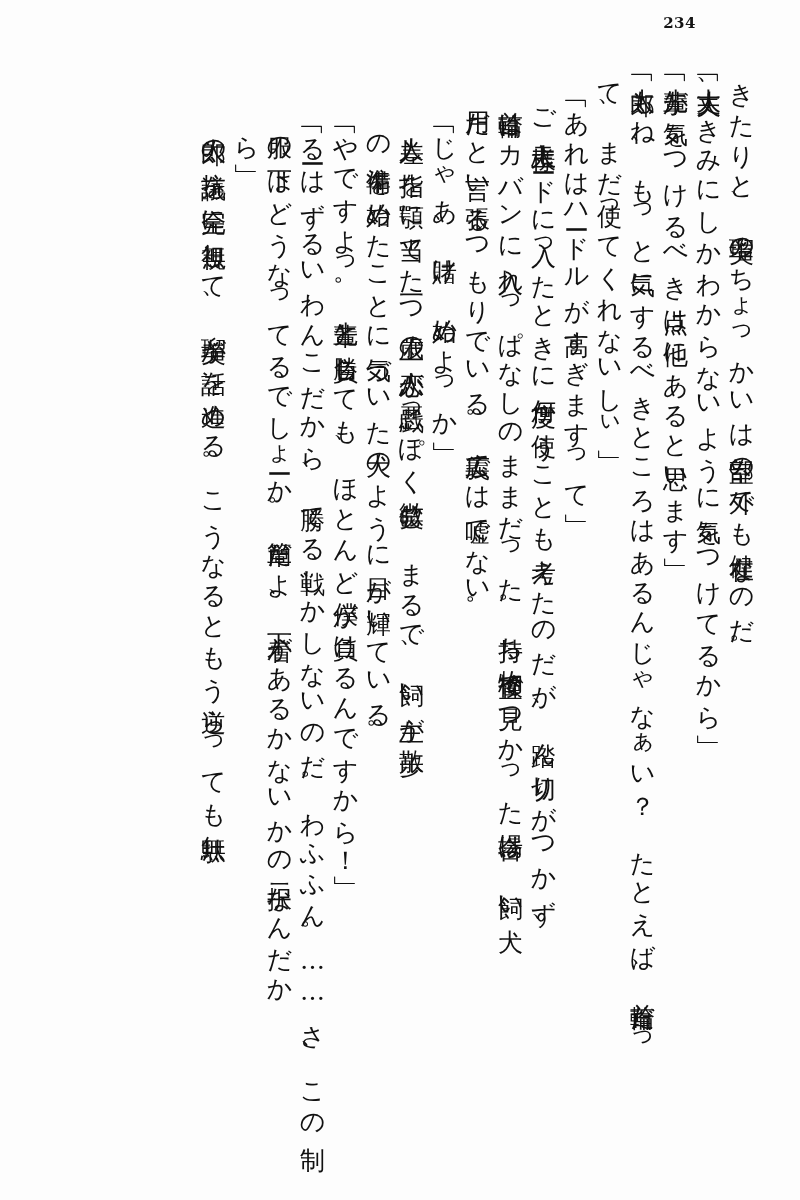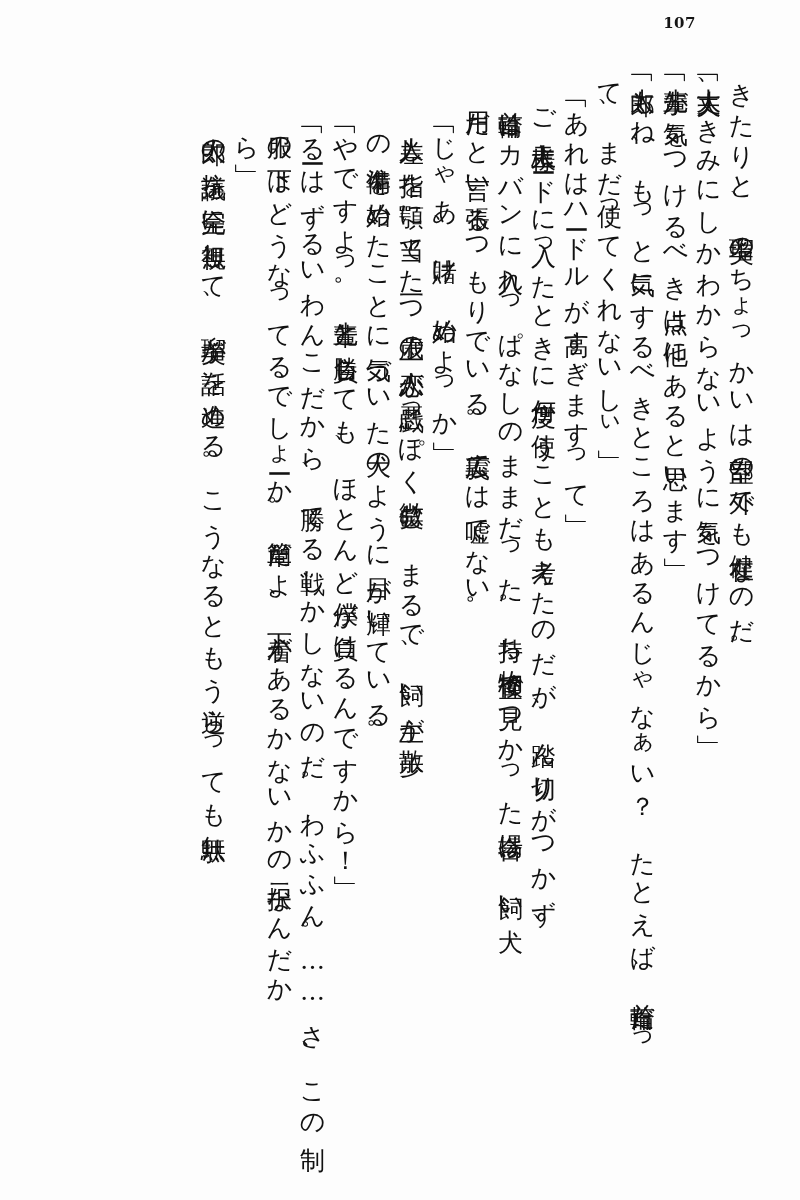--- a/index.html
+++ b/index.html
@@ -67,21 +67,21 @@
   }
   .vcol.drop2 {
     padding-top: 52px;
   }
 </style>
 </head>
 <body>
 
 <div class="page">
 
-  <div class="page-number">107</div>
+  <div class="page-number">234</div>
 
   <div class="vtext">
     <div class="vcol">きたりと、瑠美のちょっかいは部室の外でも健在なのだ。</div>
     <div class="vcol">「大丈夫、きみにしかわからないように気をつけてるから」</div>
     <div class="vcol">「先輩が気をつけるべき点は他にあると思います」</div>
     <div class="vcol">「太郎もね、もっと気にするべきところはあるんじゃなぁい？　たとえば、首輪だっ</div>
     <div class="vcol">て、まだ使ってくれないしぃ」</div>
     <div class="vcol drop">「あれはハードルが高すぎますって」</div>
     <div class="vcol drop">ご主人様モードに入ったときに何度か使うことも考えたのだが、踏ん切りがつかず、</div>
     <div class="vcol drop">首輪はカバンに入れっぱなしのままだった。持ち物検査で見つかった場合は、飼い犬</div>

